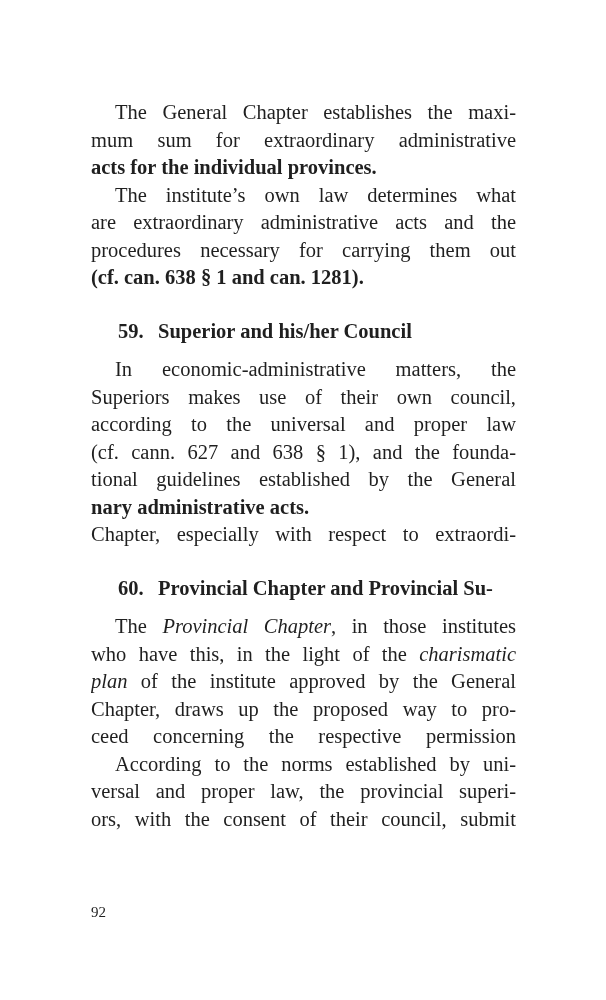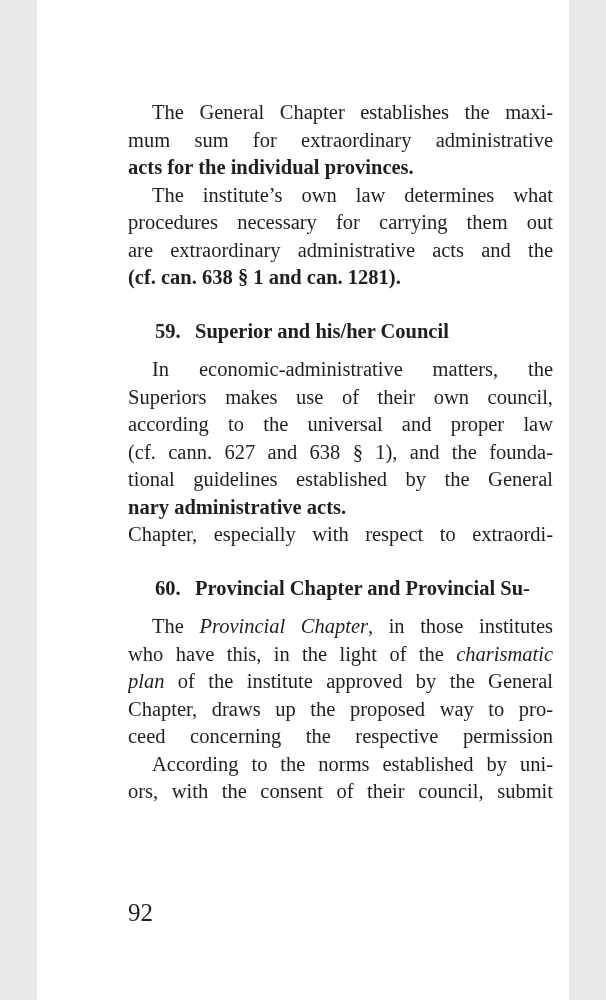--- a/index.html
+++ b/index.html
@@ -2,21 +2,21 @@
 <html><head>
 <meta charset="utf-8">
 <style>
   html, body {
     margin: 0;
     padding: 0;
     background: #e8e8e8;
   }
   .book-page {
     position: relative;
-    width: 532px;
+    width: 606px;
     height: 1000px;
     margin: 0 auto;
     background: var(--page-bg, #ffffff);
     color: var(--ink, #1f1f1f);
     font-family: "Liberation Serif", "DejaVu Serif", serif;
     overflow: hidden;
   }
   .page-body {
     position: absolute;
     left: 91px;
@@ -56,41 +56,41 @@
     flex: 1 1 auto;
   }
   .heading-line {
     white-space: nowrap;
     height: 27.5px;
   }
   .page-number {
     position: absolute;
     left: 91px;
     top: 899px;
-    font-size: 25px;
+    font-size: 15px;
     line-height: 27.5px;
   }
   i {
     font-style: italic;
   }
 </style>
 </head>
 <body>
 
 <div class="book-page" style="--page-bg: #ffffff; --ink: #1f1f1f;">
   <div class="page-body">
       <div class="paragraph">
         <div class="text-line first"><span>The General Chapter establishes the maxi-</span></div>
         <div class="text-line"><span>mum sum for extraordinary administrative</span></div>
         <div class="text-line last"><span>acts for the individual provinces.</span></div>
       </div>
       <div class="paragraph">
         <div class="text-line first"><span>The institute’s own law determines what</span></div>
+        <div class="text-line"><span>are extraordinary administrative acts and the</span></div>
         <div class="text-line"><span>procedures necessary for carrying them out</span></div>
-        <div class="text-line"><span>are extraordinary administrative acts and the</span></div>
         <div class="text-line last"><span>(cf. can. 638 § 1 and can. 1281).</span></div>
       </div>
       <div class="section-heading">
         <span class="heading-number">59.</span>
         <div class="heading-text">
           <div class="heading-line">Superior and his/her Council</div>
         </div>
       </div>
       <div class="paragraph">
         <div class="text-line first"><span>In economic-administrative matters, the</span></div>
@@ -109,17 +109,18 @@
       </div>
       <div class="paragraph">
         <div class="text-line first"><span>The </span><i>Provincial Chapter</i><span>, in those institutes</span></div>
         <div class="text-line"><span>who have this, in the light of the </span><i>charismatic</i></div>
         <div class="text-line"><i>plan</i><span> of the institute approved by the General</span></div>
         <div class="text-line"><span>Chapter, draws up the proposed way to pro-</span></div>
         <div class="text-line"><span>ceed concerning the respective permission</span></div>
       </div>
       <div class="paragraph">
         <div class="text-line first"><span>According to the norms established by uni-</span></div>
+        <div class="text-line"><span>versal and proper law, the provincial superi-</span></div>
         <div class="text-line"><span>ors, with the consent of their council, submit</span></div>
       </div>
     </div>
   <div class="page-number">92</div>
 </div>
 
 </body></html>

